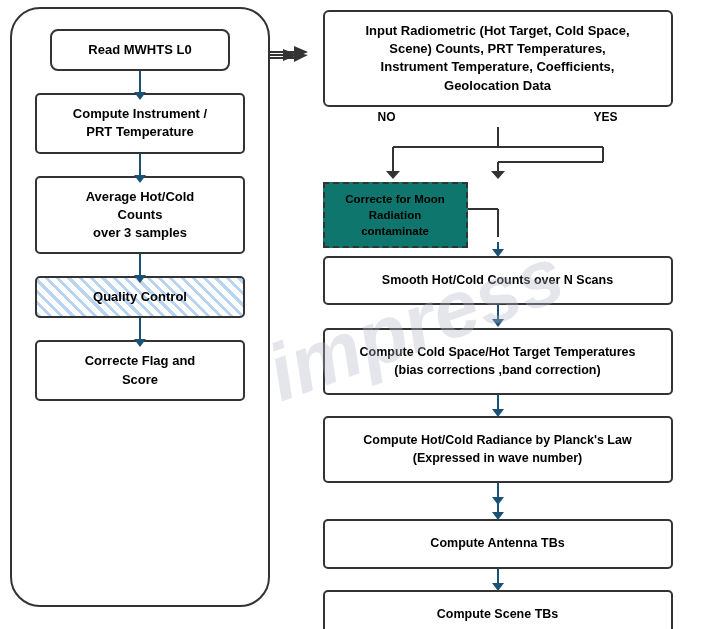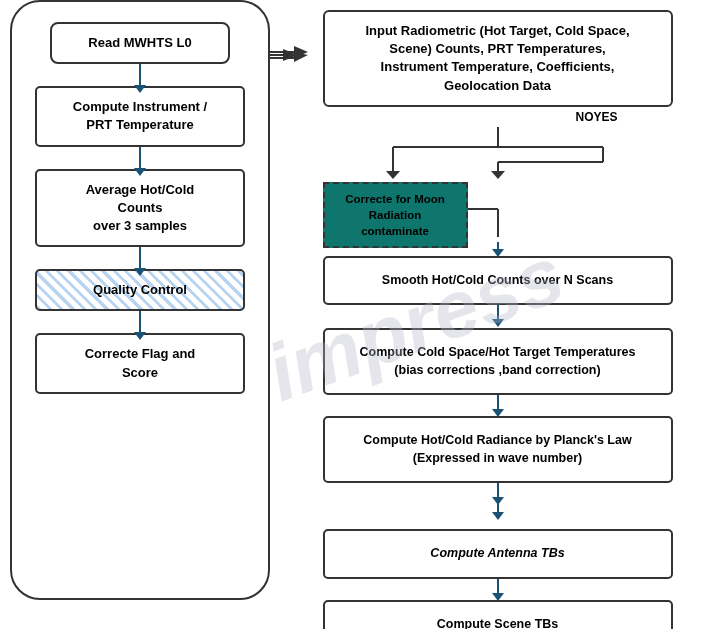--- a/index.html
+++ b/index.html
@@ -31,21 +31,21 @@
       font-weight: bold;
       pointer-events: none;
       z-index: 100;
       white-space: nowrap;
     }
 
     
     .left-column {
       position: absolute;
       left: 10px;
-      top: 0;
+      top: 7px;
       width: 260px;
       height: 600px;
       border: 2.5px solid #333;
       border-radius: 30px;
       display: flex;
       flex-direction: column;
       align-items: center;
       padding: 20px 15px;
       gap: 0;
     }
@@ -170,21 +170,21 @@
 
   <div class="right-column">
 
     <div class="box box-rounded right-box-top">
       <span style="white-space:pre-line;">Input Radiometric (Hot Target, Cold Space,
 Scene) Counts, PRT Temperatures,
 Instrument Temperature, Coefficients,
 Geolocation Data</span>
     </div>
 
-    <div style="width:350px; display:flex; justify-content:flex-end; padding: 3px 55px; font-size:12px; font-weight:bold;">
+    <div style="width:350px; display:flex; justify-content:space-between; padding: 3px 55px; font-size:12px; font-weight:bold;">
       <span>NO</span>
       <span>YES</span>
     </div>
 
     <svg width="350" height="55" style="display:block; margin:0 auto;">
 
       <line x1="175" y1="0" x2="175" y2="20" stroke="#333" stroke-width="2"></line>
 
       <line x1="70" y1="20" x2="280" y2="20" stroke="#333" stroke-width="2"></line>
 
@@ -237,21 +237,21 @@
 
     <div style="height:15px; width:2px; background:#1a5276; position:relative; margin: 0 auto;">
       <div style="position:absolute;bottom:-7px;left:50%;transform:translateX(-50%);width:0;height:0;border-left:6px solid transparent;border-right:6px solid transparent;border-top:8px solid #1a5276;"></div>
     </div>
 
 
     <div style="height:15px; width:2px; background:#1a5276; position:relative; margin: 0 auto;">
       <div style="position:absolute;bottom:-7px;left:50%;transform:translateX(-50%);width:0;height:0;border-left:6px solid transparent;border-right:6px solid transparent;border-top:8px solid #1a5276;"></div>
     </div>
 
-    <div class="box box-rounded right-box" style="margin-top:16px;font-style:italic;">Compute Antenna TBs</div>
+    <div class="box box-rounded right-box" style="margin-top:6px;">Compute Antenna TBs</div>
 
     <div style="height:15px; width:2px; background:#1a5276; position:relative; margin: 0 auto;">
       <div style="position:absolute;bottom:-7px;left:50%;transform:translateX(-50%);width:0;height:0;border-left:6px solid transparent;border-right:6px solid transparent;border-top:8px solid #1a5276;"></div>
     </div>
 
     <div class="box box-rounded right-box" style="margin-top:6px;">Compute  Scene TBs</div>
 
   </div>
 
   <svg width="707" height="629" style="position:absolute;top:0;left:0;pointer-events:none;">

